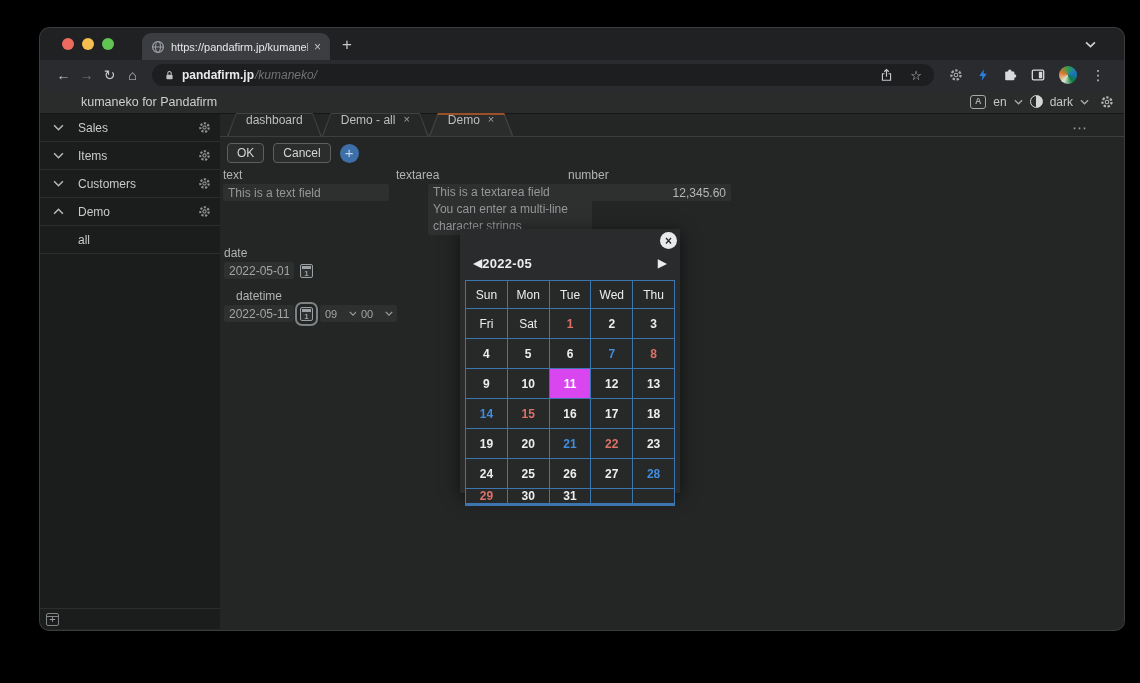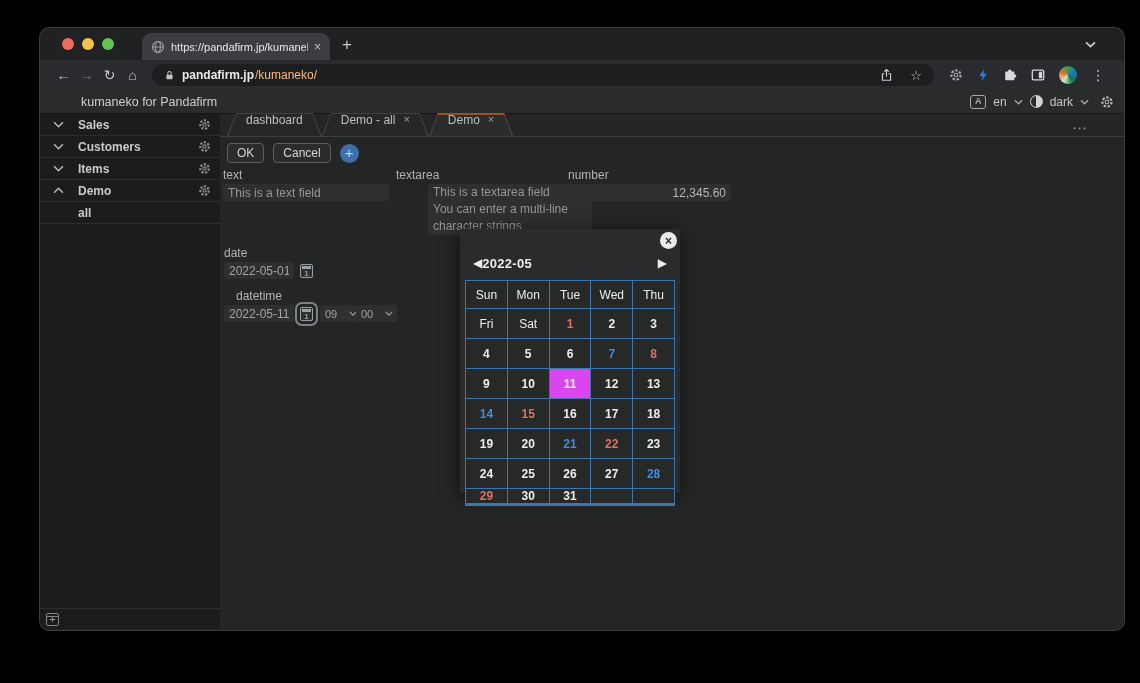--- a/index.html
+++ b/index.html
@@ -20,21 +20,21 @@
   .newtab { margin-left:12px; color:#c6c8ca; font-size:17px; line-height:17px; }
   .tabsearch { margin-left:auto; margin-right:28px; color:#cfd2d4; display:flex; }
 
   
   .addressbar { height:30px; background:#2a2b2e; display:flex; align-items:center; padding:0 12px; }
   .nicon { width:23px; text-align:center; color:#c6c8ca; font-size:14px; }
   .nicon.fwd { color:#76787a; }
   .omnibox { flex:1; height:22px; background:#1d1e20; border-radius:12px; display:flex;
     align-items:center; padding:0 12px; gap:7px; margin:0 8px; }
   .domain { font-weight:bold; font-size:12px; color:#e9eaeb; }
-  .path { font-size:12px; color:#fdba74; margin-left:-6px; }
+  .path { font-size:12px; color:#737373; margin-left:-6px;font-style:italic; }
   .ospace { flex:1; }
   .oicon { display:flex; color:#c6c8ca; margin-left:10px; }
   .star { font-size:13px; color:#c6c8ca; }
   .ricon { display:flex; margin:0 7px; color:#c6c8ca; align-items:center; }
   .avatar { width:18px; height:18px; border-radius:50%;
     background:conic-gradient(#2e9e4f,#1b74c5,#0c7a3d,#d8e6d0,#e0762e,#2e9e4f); }
   .menu3 { font-size:14px; color:#c6c8ca; }
 
   
   .appheader { height:24px; background:#2a2b2b; display:flex; align-items:center;
@@ -44,22 +44,22 @@
   .tricon { width:16px; height:14px; border:1.5px solid #a6a8a9; border-radius:3px;
     font-size:9px; font-weight:bold; color:#a6a8a9; text-align:center; line-height:11px; }
   .contrast { width:13px; height:13px; border-radius:50%; border:1.5px solid #d4d5d6;
     background:linear-gradient(90deg, transparent 50%, #d4d5d6 50%); }
   .hchev { display:flex; color:#a9abac; }
   .hgear { display:flex; color:#b2b4b5; margin-left:4px; }
 
   
   .content { display:flex; height:515px; }
   .sidebar { width:180px; background:#1b1c1c; position:relative; flex-shrink:0; }
-  .srow { height:22px; display:flex; align-items:center; border-bottom:1px solid #2c2d2d;
-    padding:0 9px 0 13px; color:#c9cacb;font-weight:bold; }
+  .srow { height:28px; display:flex; align-items:center; border-bottom:1px solid #2c2d2d;
+    padding:0 9px 0 13px; color:#c9cacb; }
   .srow .chev { width:14px; color:#b7b9ba; display:flex; }
   .srow .slabel { margin-left:11px; font-size:12px; }
   .srow.child .slabel { margin-left:25px; }
   .srow .sgear { margin-left:auto; color:#8f9294; display:flex; }
   .sidebar-bottom { position:absolute; bottom:0; left:0; right:0; height:21px;
     border-top:1px solid #2c2d2d; display:flex; align-items:center; padding:0 6px; }
   .addtable { width:13px; height:13px; border:1px solid #828587; border-radius:2px;
     color:#9b9ea1; font-size:11px; line-height:10px; text-align:center; position:relative; }
   .addtable::before { content:""; position:absolute; left:0; right:0; top:2px; height:1px; background:#828587; }
 
@@ -247,35 +247,35 @@
                 <circle cx="8" cy="8" r="2" fill="none" stroke="currentColor" stroke-width="1.3"></circle>
               </svg>
             </span>
           </div>
           <div class="srow">
             <span class="chev">
               <svg width="11" height="7" viewBox="0 0 10 6">
                 <polyline points="1,1 5,5 9,1" fill="none" stroke="currentColor" stroke-width="1.4"></polyline>
               </svg>
             </span>
-            <span class="slabel">Customers</span>
+            <span class="slabel">Items</span>
             <span class="sgear">
               <svg width="13" height="13" viewBox="0 0 16 16">
                 <circle cx="8" cy="8" r="5.2" fill="none" stroke="currentColor" stroke-width="2.6" stroke-dasharray="2.7 1.9"></circle>
                 <circle cx="8" cy="8" r="2" fill="none" stroke="currentColor" stroke-width="1.3"></circle>
               </svg>
             </span>
           </div>
           <div class="srow">
             <span class="chev">
               <svg width="11" height="7" viewBox="0 0 10 6">
                 <polyline points="1,1 5,5 9,1" fill="none" stroke="currentColor" stroke-width="1.4"></polyline>
               </svg>
             </span>
-            <span class="slabel">Items</span>
+            <span class="slabel">Customers</span>
             <span class="sgear">
               <svg width="13" height="13" viewBox="0 0 16 16">
                 <circle cx="8" cy="8" r="5.2" fill="none" stroke="currentColor" stroke-width="2.6" stroke-dasharray="2.7 1.9"></circle>
                 <circle cx="8" cy="8" r="2" fill="none" stroke="currentColor" stroke-width="1.3"></circle>
               </svg>
             </span>
           </div>
           <div class="srow">
             <span class="chev">
               <svg width="11" height="7" viewBox="0 0 10 6">

